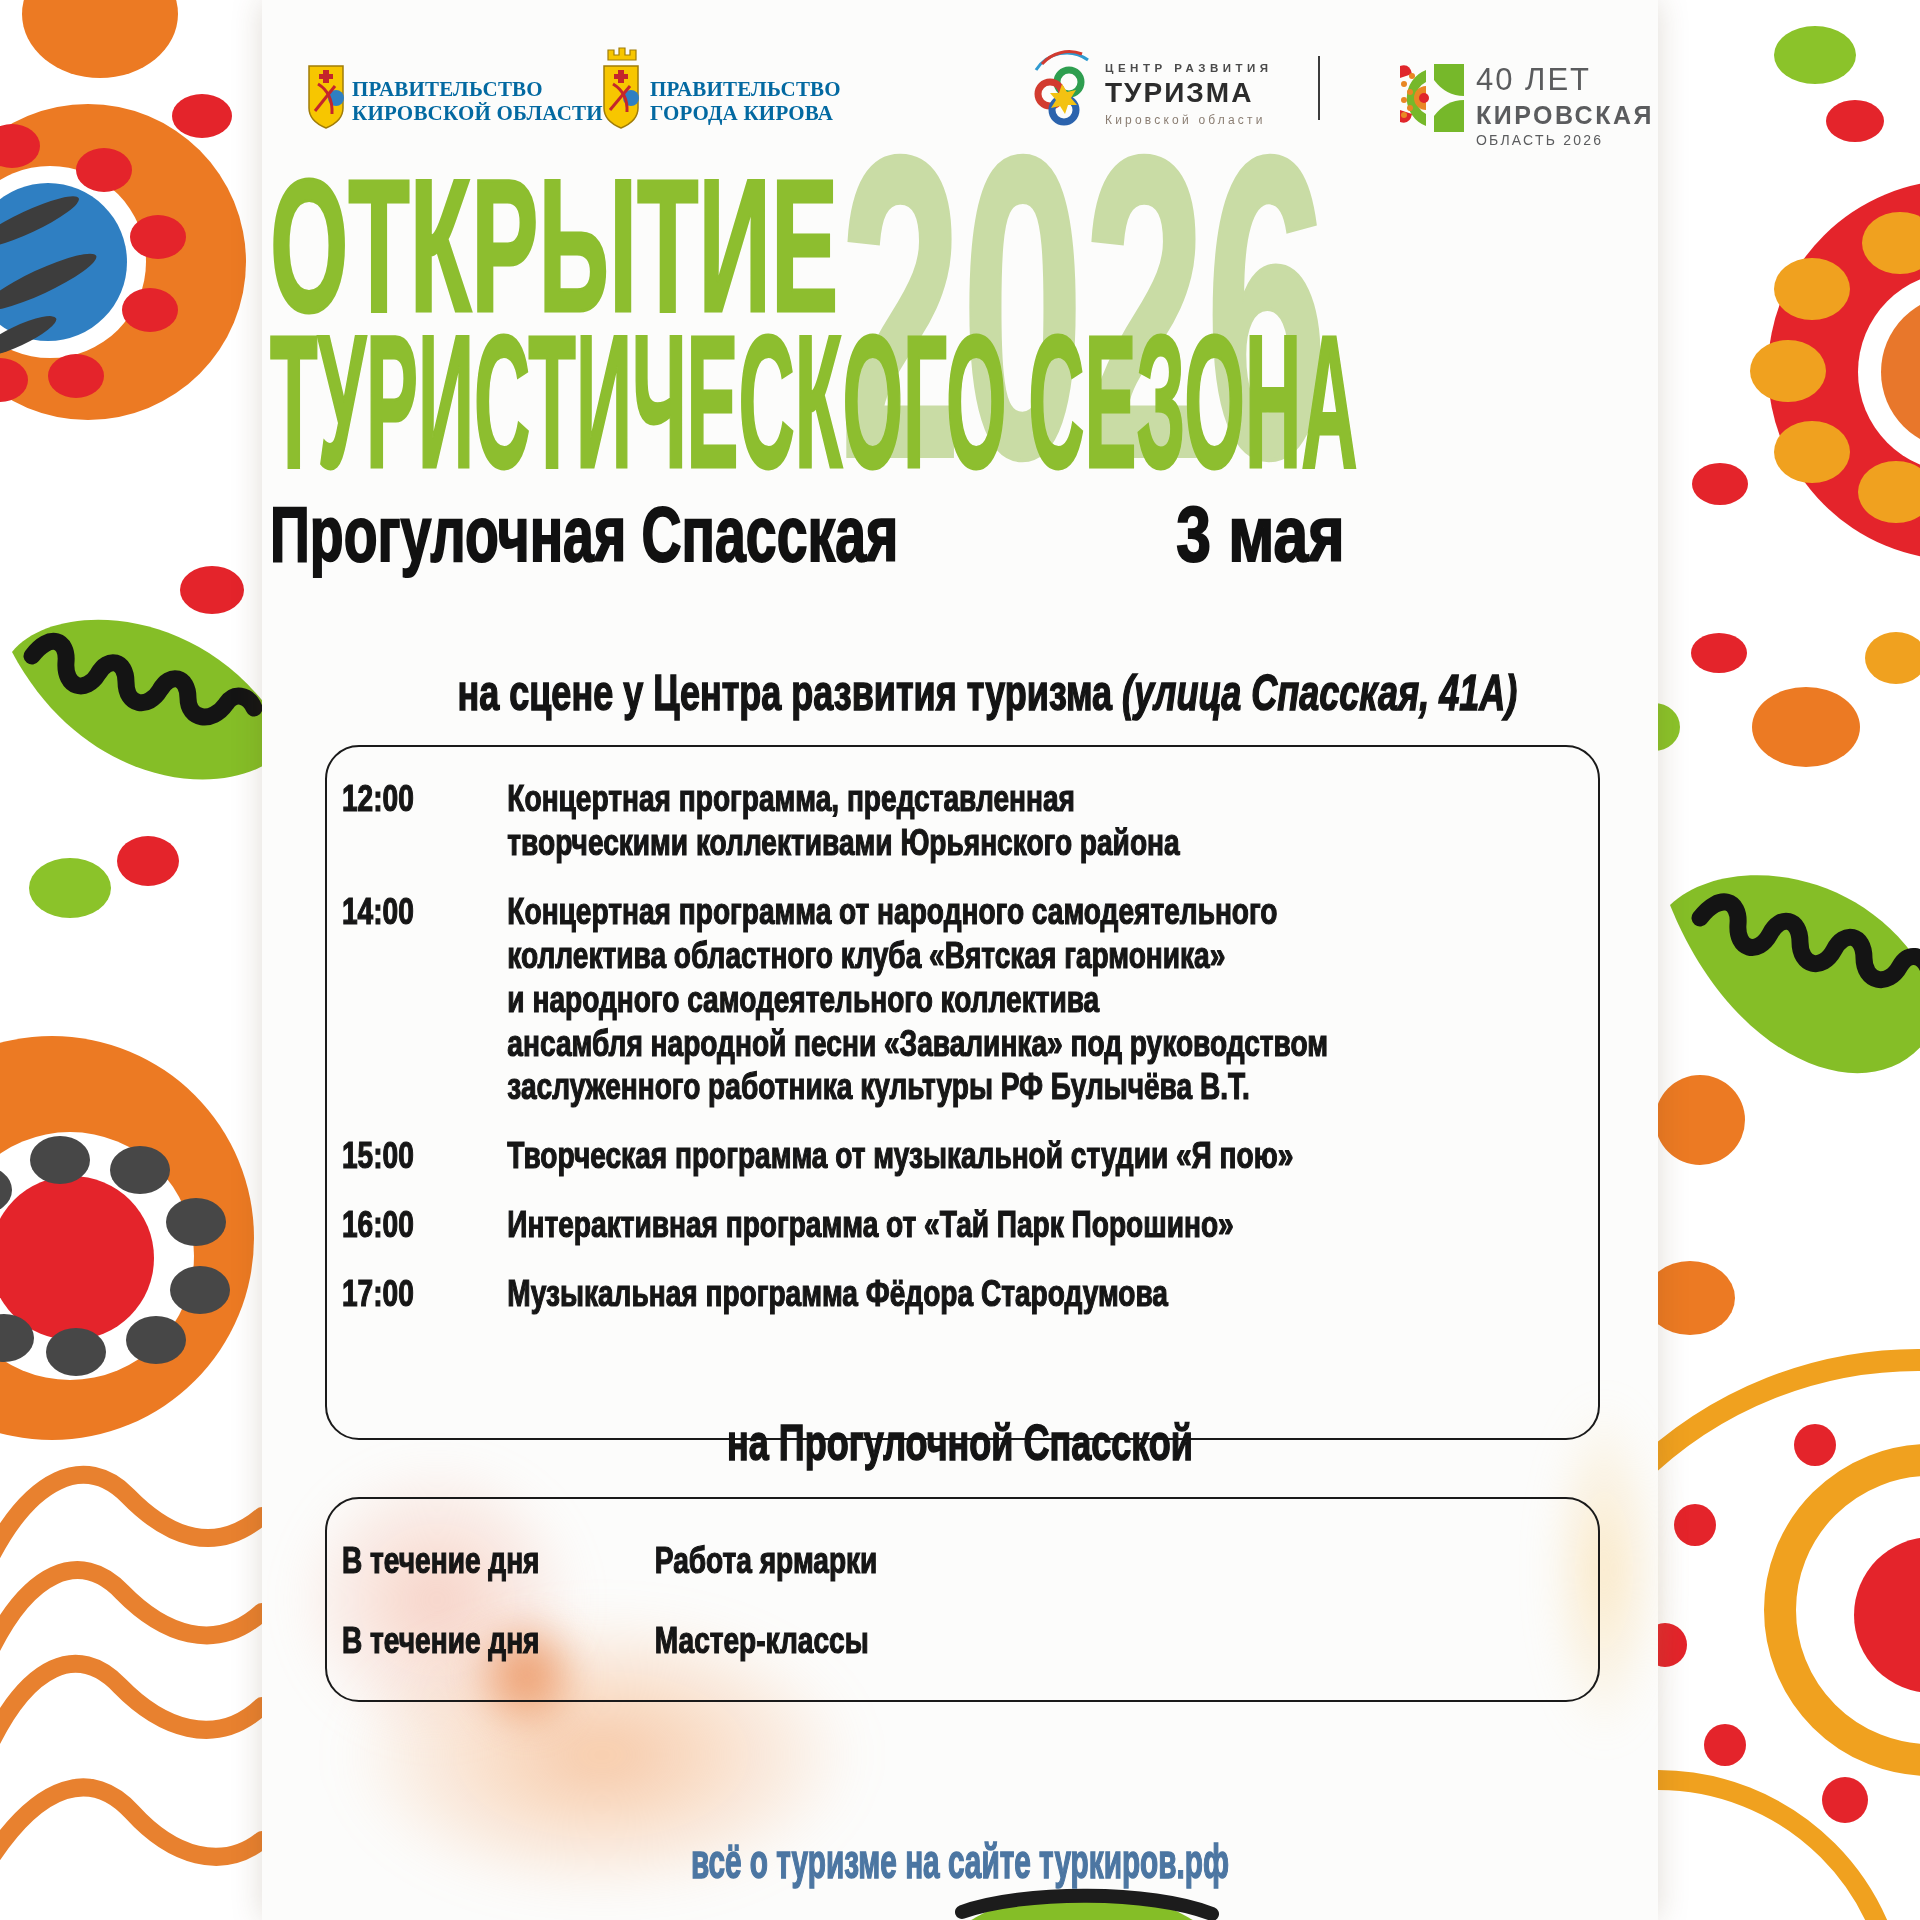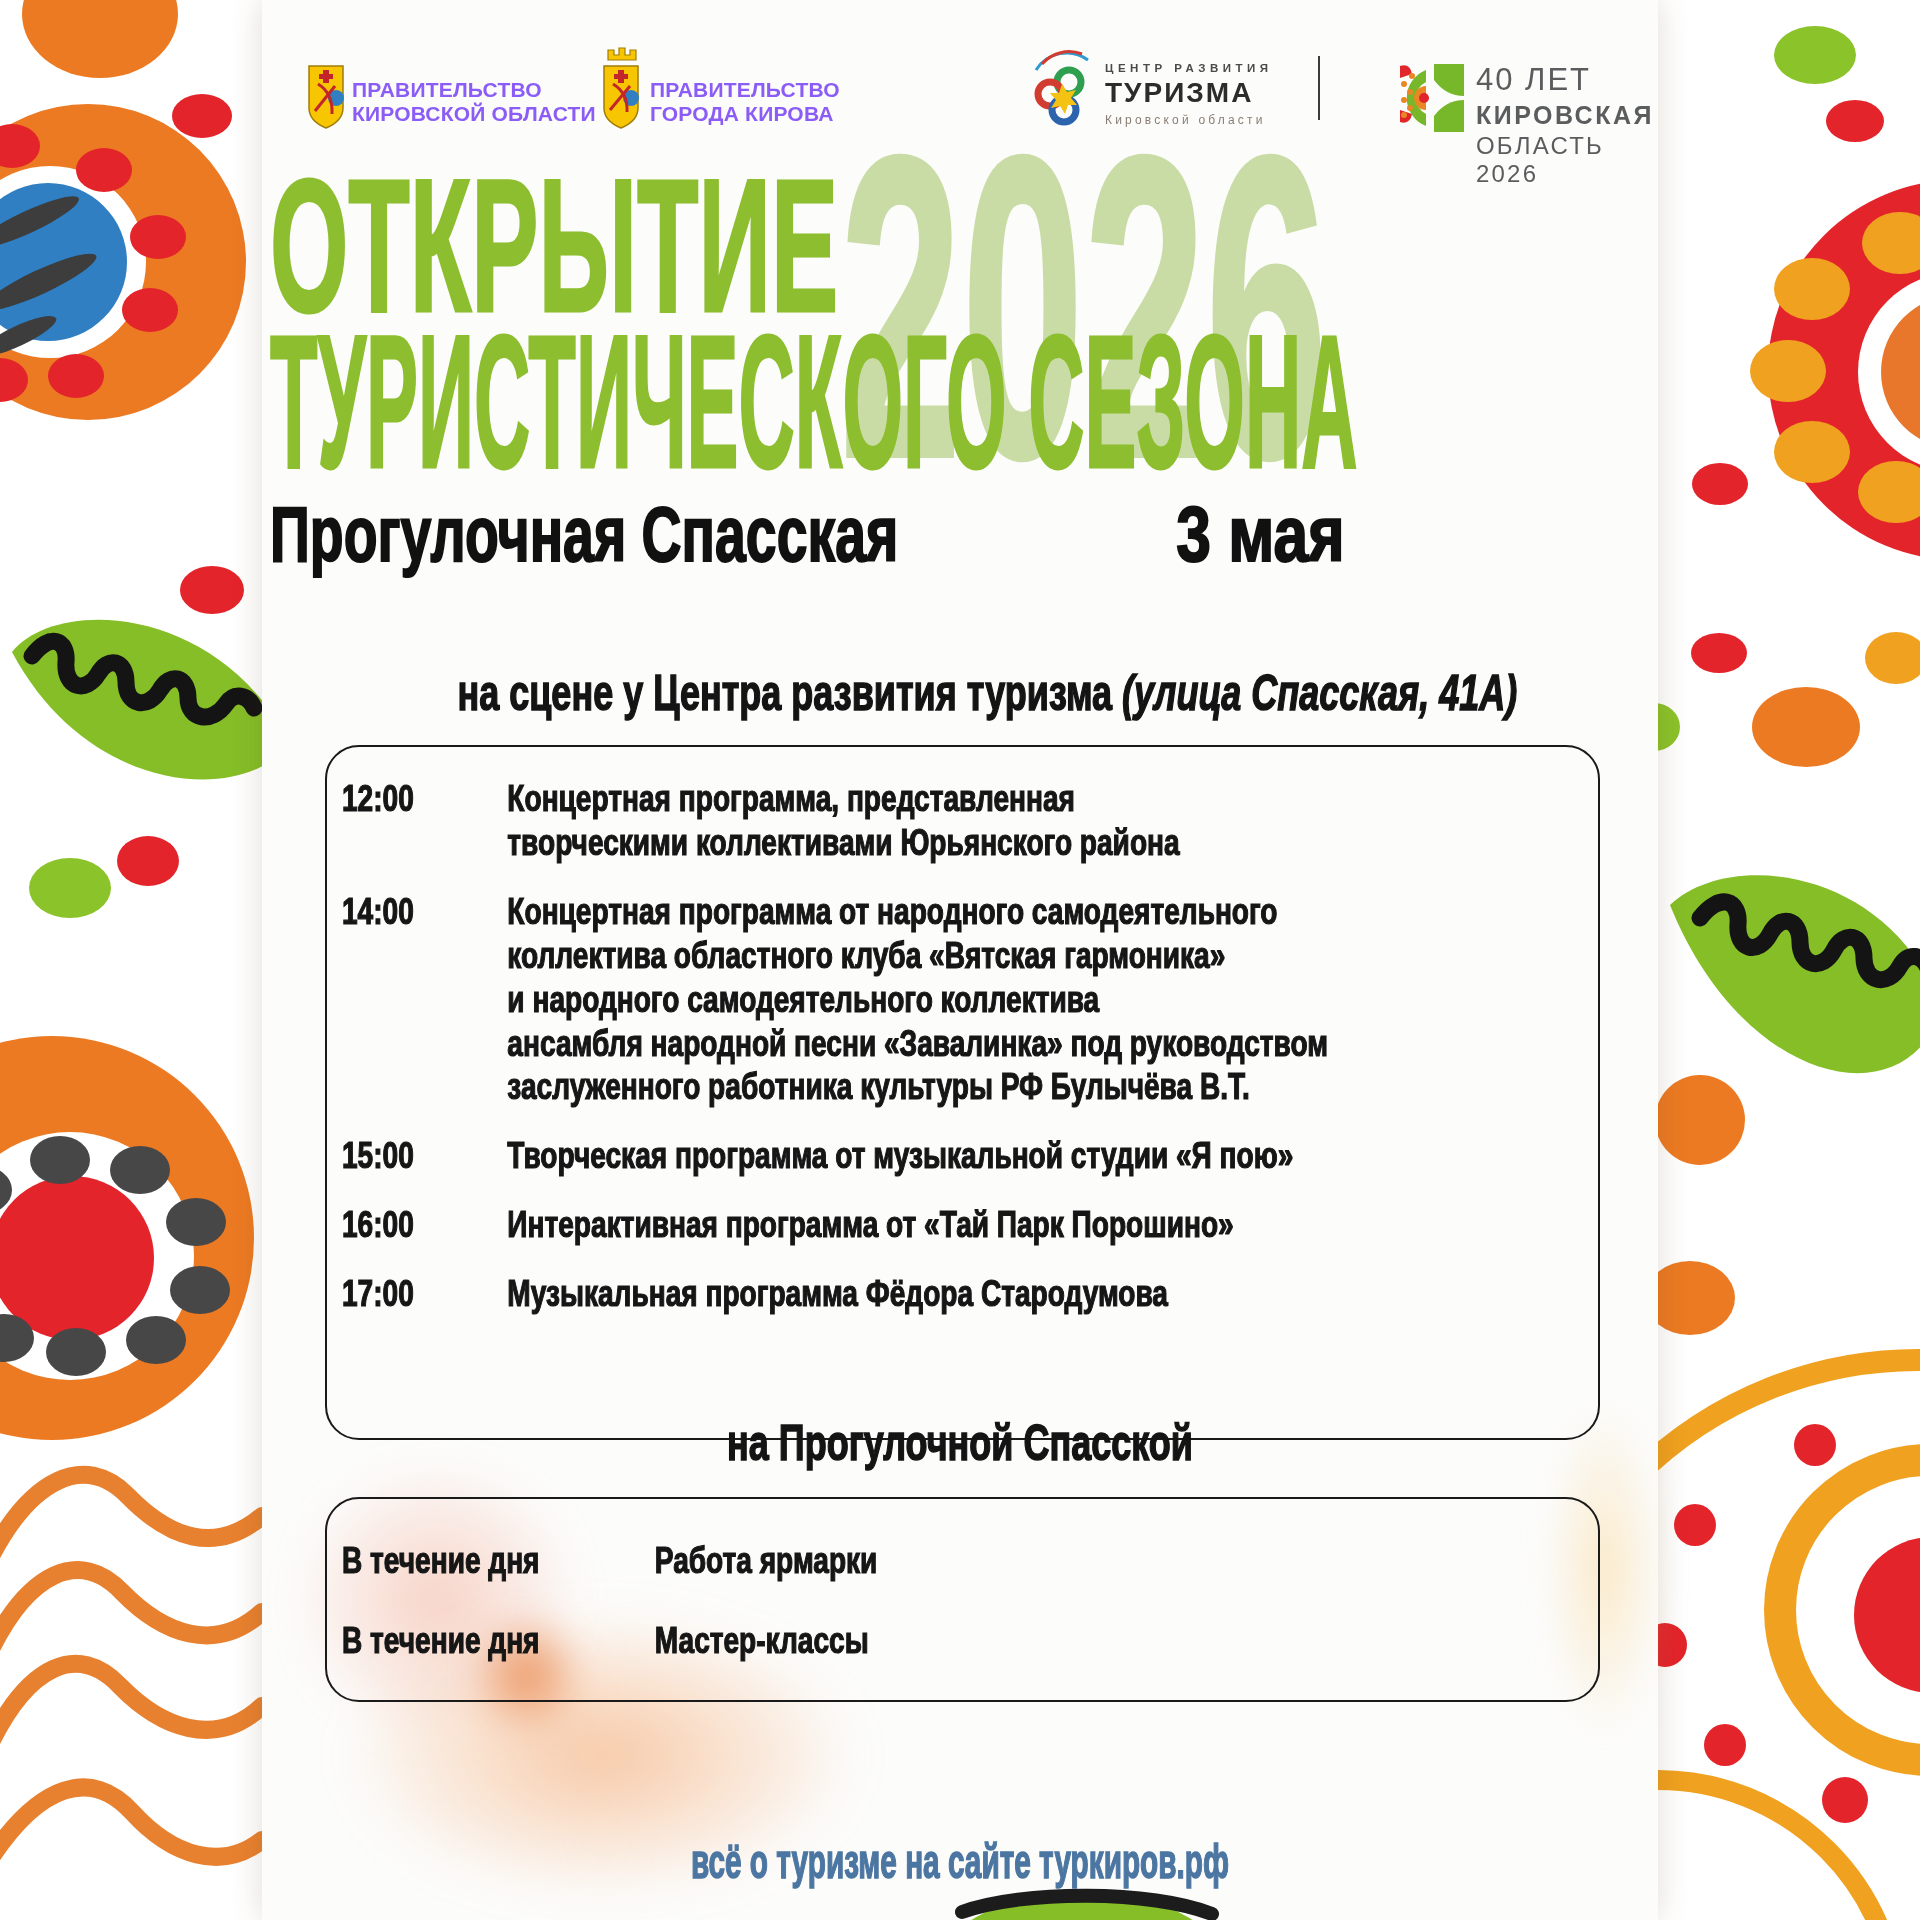--- a/index.html
+++ b/index.html
@@ -25,37 +25,37 @@
   .blob3 { left:185px; top:1590px; width:160px; height:170px;
            background:radial-gradient(closest-side, rgba(231,122,58,.7), rgba(231,122,58,0) 75%);
            filter:blur(14px); }
   .blob4 { left:1272px; top:1350px; width:140px; height:440px;
            background:radial-gradient(closest-side, rgba(248,214,150,.55), rgba(248,214,150,0) 78%);
            filter:blur(18px); }
 
   .content { position:absolute; inset:0; z-index:1; }
 
   
-  .lg-txt { color:#8b5cf6; font-weight:700; font-size:21px; line-height:1.14; letter-spacing:.2px; }
+  .lg-txt { color:#0369a1; font-weight:700; font-size:21px; line-height:1.14; letter-spacing:.2px;font-family:Liberation Serif, serif; }
   .hdr-item { position:absolute; }
   .lg1-ico { left:45px; top:64px; }
   .lg1-txt { left:90px; top:78px; }
   .lg2-ico { left:338px; top:46px; }
   .lg2-txt { left:388px; top:78px; }
   .lg3-ico { left:760px; top:44px; }
   .lg3-txt { left:843px; top:62px; }
   .lg3-top { font-size:11.5px; letter-spacing:4.5px; color:#4a4a4a; font-weight:700; }
   .lg3-title { font-size:28px; letter-spacing:2px; color:#2c2c2c; font-weight:700; margin-top:3px; }
   .lg3-bottom { font-size:12px; letter-spacing:3.2px; color:#8a7d72; font-weight:400; margin-top:4px; }
   .hdr-divider { left:1056px; top:56px; width:2px; height:64px; background:#3c3c3c; }
   .lg4-ico { left:1136px; top:60px; }
   .lg4-txt { left:1214px; top:62px; color:#5b5c5e; }
   .lg4-l1 { font-size:31px; font-weight:400; letter-spacing:2px; }
   .lg4-l2 { font-size:25px; font-weight:700; letter-spacing:2.5px; margin-top:3px; }
-  .lg4-l3 { font-size:24px; font-weight:400; letter-spacing:2.2px; margin-top:2px; }
+  .lg4-l3 { font-size:14px; font-weight:400; letter-spacing:2.2px; margin-top:2px; }
 
   
   .year-wm { position:absolute; top:92px; right:330px; font-size:430px; line-height:1;
              font-weight:700; color:#c9dca5; -webkit-text-stroke:4px #c9dca5;
              transform:scaleX(.51); transform-origin:right top; white-space:nowrap; }
   .title-line { position:absolute; left:8px; font-weight:700; color:#8dbe2f;
                 -webkit-text-stroke:3px #8dbe2f; font-size:190px; line-height:1;
                 white-space:nowrap; transform-origin:left top; }
   .title-l1 { top:150px; transform:scaleX(.53); }
   .title-l2 { top:306px; transform:scaleX(.41); }

